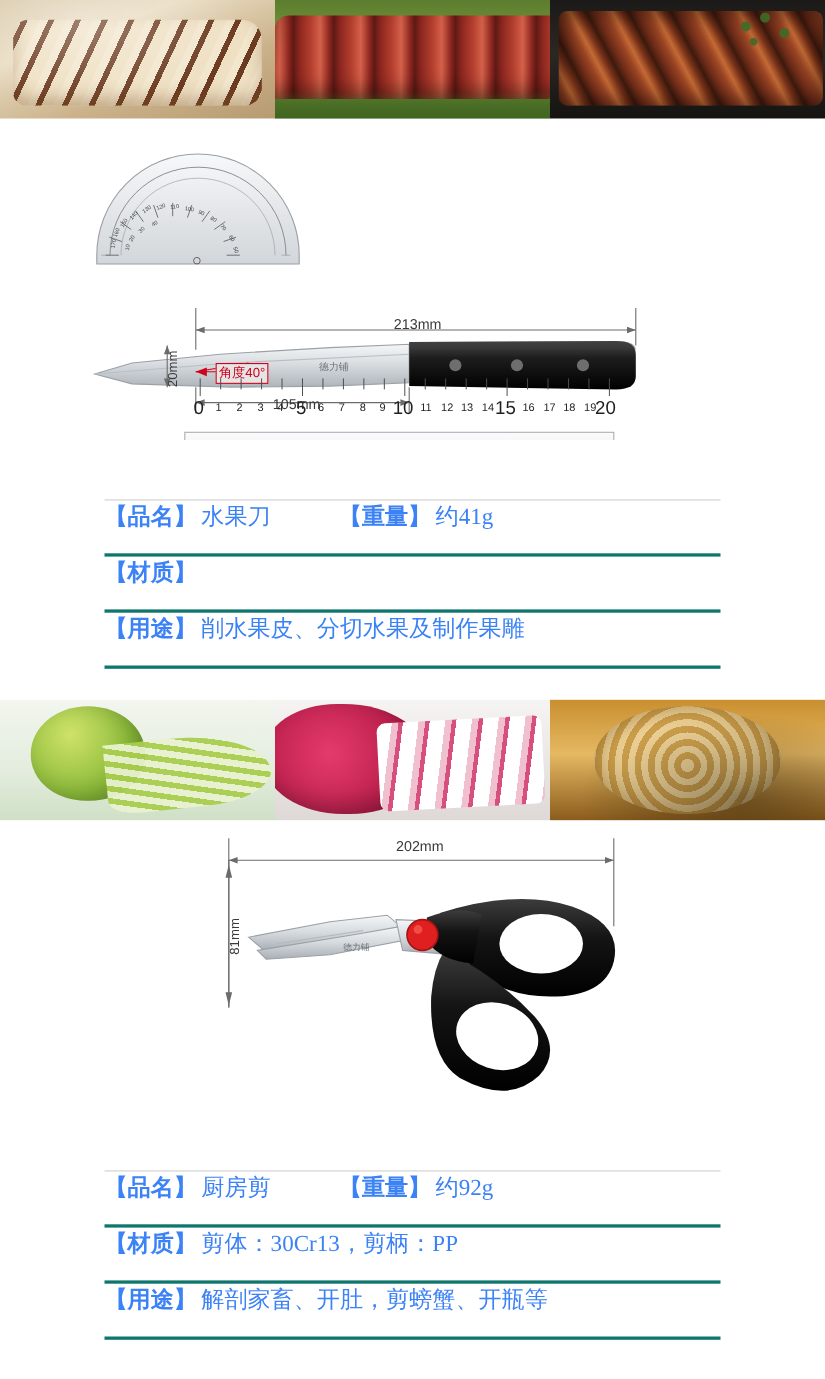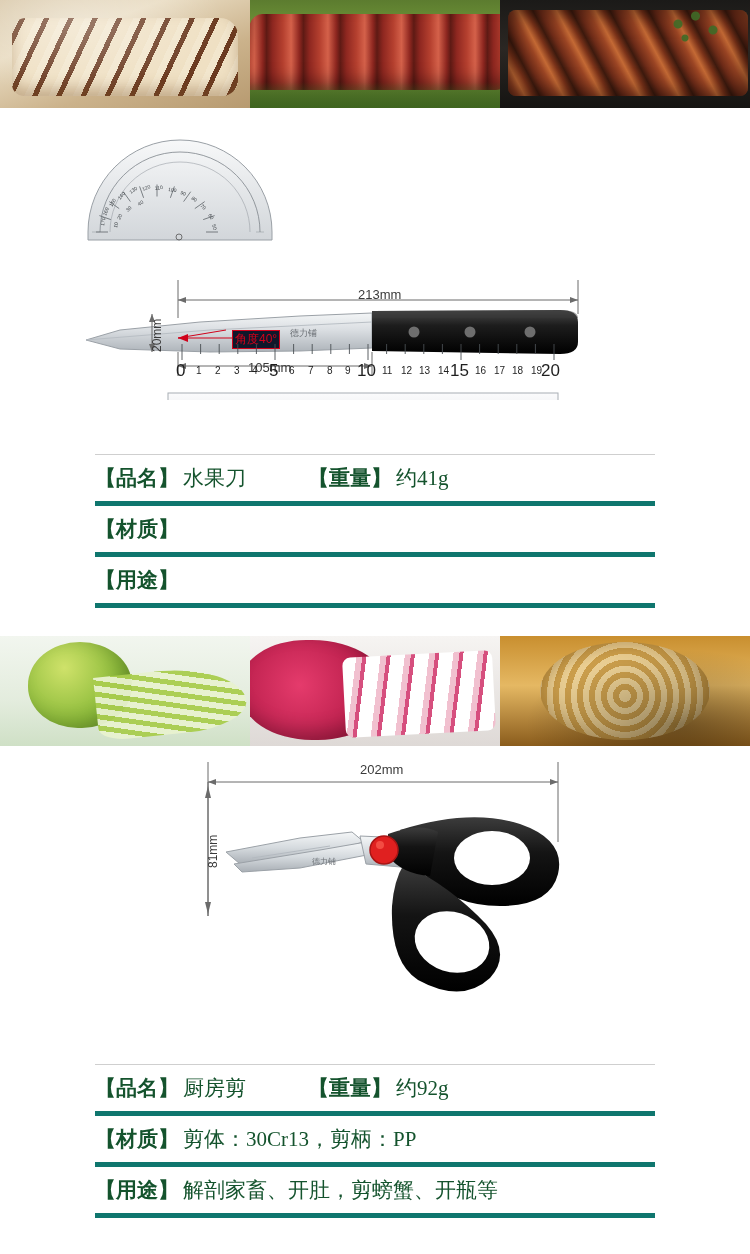--- a/index.html
+++ b/index.html
@@ -173,38 +173,36 @@
   .dim-label.vertical {
     transform: rotate(-90deg);
     transform-origin: left top;
   }
   .red-label {
     position: absolute;
     font-size: 12px;
     color: #d0021b;
     border: 1px solid #d0021b;
     padding: 0 2px;
-    background: #0f172a;
+    background: #e5e5e5;
     white-space: nowrap;
-    margin-left: 36px;
   }
 
   
   .spec {
     width: 560px;
     margin: 0 auto;
     border-top: 1px solid #cfcfcf;
   }
   .spec-row {
     display: flex;
-    align-items: center;
-    border-bottom: 5px solid #0f766e;
+    border-bottom: 3px solid #0f766e;
     height: 51px;
     font-size: 21px;
-    color: #14532d;
+    color: #3b82f6;
     font-family: "Liberation Serif", serif;
   }
   .spec-row .k {
     font-weight: 700;
     letter-spacing: 0px;
   }
   .spec-row .v { margin-left: 4px; }
   .spec-row .k2 { font-weight: 700; margin-left: 62px; }
   .spec-row .v2 { margin-left: 4px; font-family: Liberation Serif, serif; }
 
@@ -404,20 +402,21 @@
       <span class="k">【品名】</span>
       <span class="v">水果刀</span>
       <span class="k2">【重量】</span>
       <span class="v2">约41g</span>
     </div>
     <div class="spec-row">
       <span class="k">【材质】</span>
     </div>
     <div class="spec-row">
       <span class="k">【用途】</span>
+      <span class="v">削水果皮、分切水果及制作果雕</span>
     </div>
   </div>
 
   <div style="height:28px;"></div>
 
   <div class="photo-strip strip2">
     <div class="cell ph-apple"></div>
     <div class="cell ph-fruitplate"></div>
     <div class="cell ph-carving"></div>
   </div>

